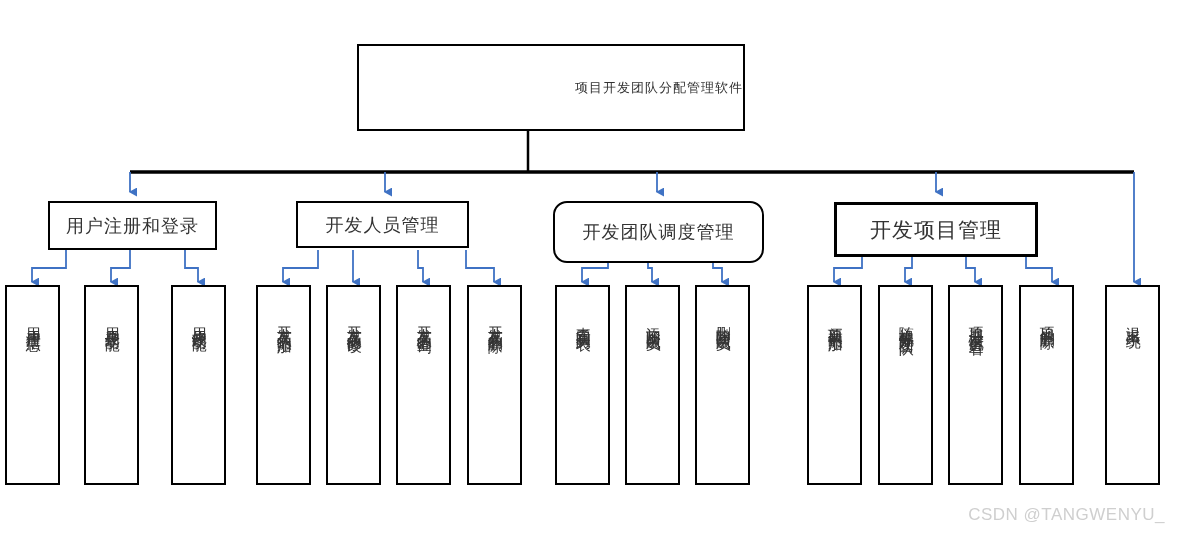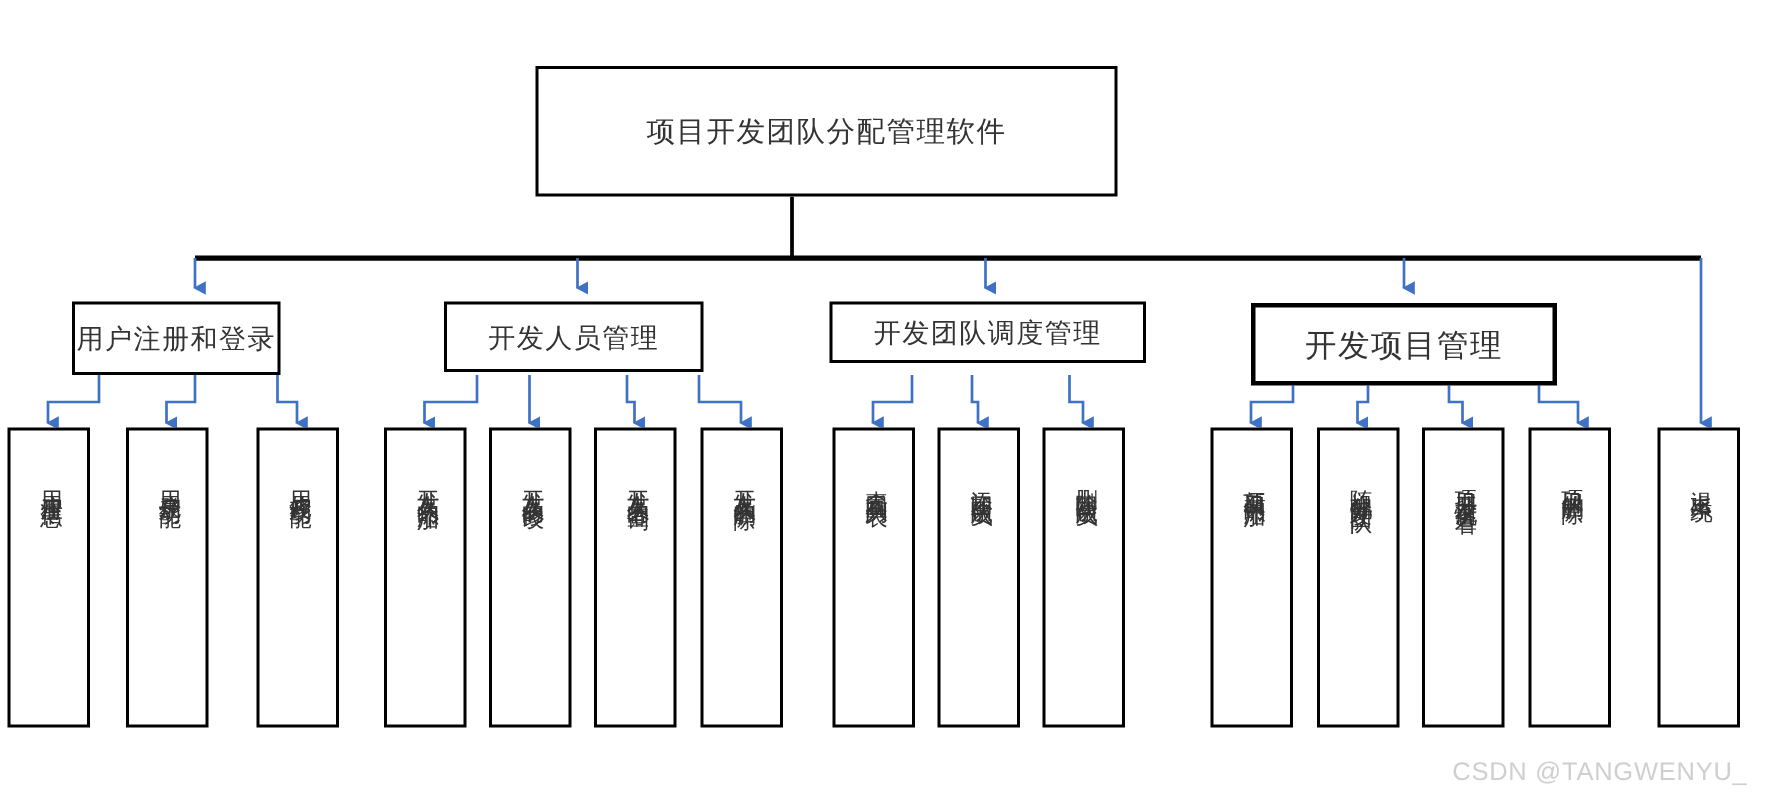--- a/index.html
+++ b/index.html
@@ -16,22 +16,23 @@
     box-sizing:border-box;
     background:#ffffff;
     border:2px solid #000000;
     display:flex;
     align-items:center;
     justify-content:center;
     color:#333333;
   }
   .node.root{
     border-width:2px;
-    font-size:19px;
+    font-size:13px;
     letter-spacing:1px;
+    justify-content:flex-end;
   }
   .node.lvl2{
     border-width:2px;
     font-size:18px;
     letter-spacing:1px;
   }
   .node.lvl2.emph{
     border-width:3px;
     font-size:21px;
   }
@@ -101,27 +102,27 @@
     <path d="M862,250 L862,268 L834,268 L834,282" stroke="#3f72c4" stroke-width="1.8" fill="none" marker-end="url(#arrowBlue)"></path>
     <path d="M912,250 L912,268 L905,268 L905,282" stroke="#3f72c4" stroke-width="1.8" fill="none" marker-end="url(#arrowBlue)"></path>
     <path d="M966,250 L966,268 L975,268 L975,282" stroke="#3f72c4" stroke-width="1.8" fill="none" marker-end="url(#arrowBlue)"></path>
     <path d="M1026,250 L1026,268 L1052,268 L1052,282" stroke="#3f72c4" stroke-width="1.8" fill="none" marker-end="url(#arrowBlue)"></path>
   </svg>
 
   <div class="node root" style="left:357px;top:44px;width:388px;height:87px;">
     <span>项目开发团队分配管理软件</span>
   </div>
 
-  <div class="node lvl2" style="left:48px;top:201px;width:139px;height:49px;">
+  <div class="node lvl2" style="left:48px;top:201px;width:169px;height:49px;">
     <span>用户注册和登录</span>
   </div>
   <div class="node lvl2" style="left:296px;top:201px;width:173px;height:47px;">
     <span>开发人员管理</span>
   </div>
-  <div class="node lvl2" style="left:553px;top:201px;width:211px;height:41px;">
+  <div class="node lvl2" style="left:553px;top:201px;width:211px;height:62px;border-radius:14px;">
     <span>开发团队调度管理</span>
   </div>
   <div class="node lvl2 emph" style="left:834px;top:202px;width:204px;height:55px;">
     <span>开发项目管理</span>
   </div>
 
   <div class="node leaf" style="left:5px;top:285px;width:55px;height:200px;">
     <span class="vtext">用户注册信息</span>
   </div>
   <div class="node leaf" style="left:84px;top:285px;width:55px;height:200px;">

